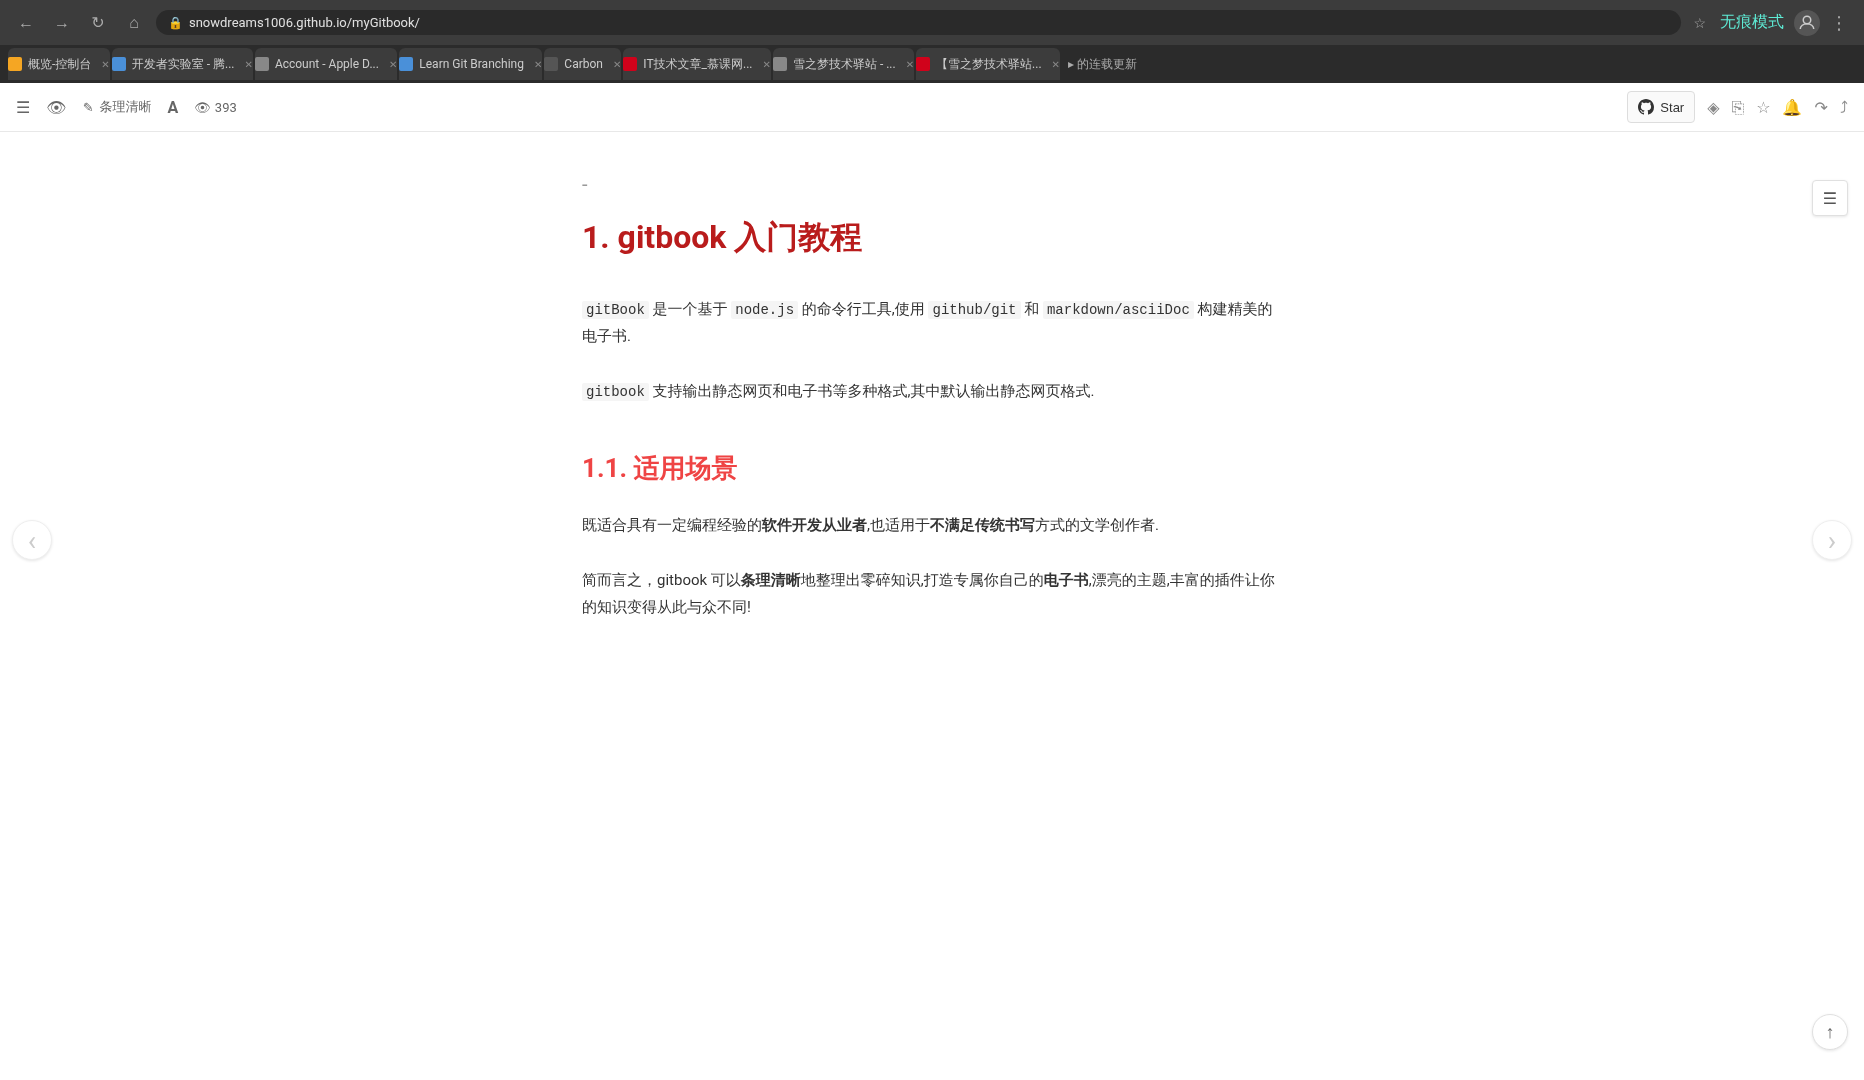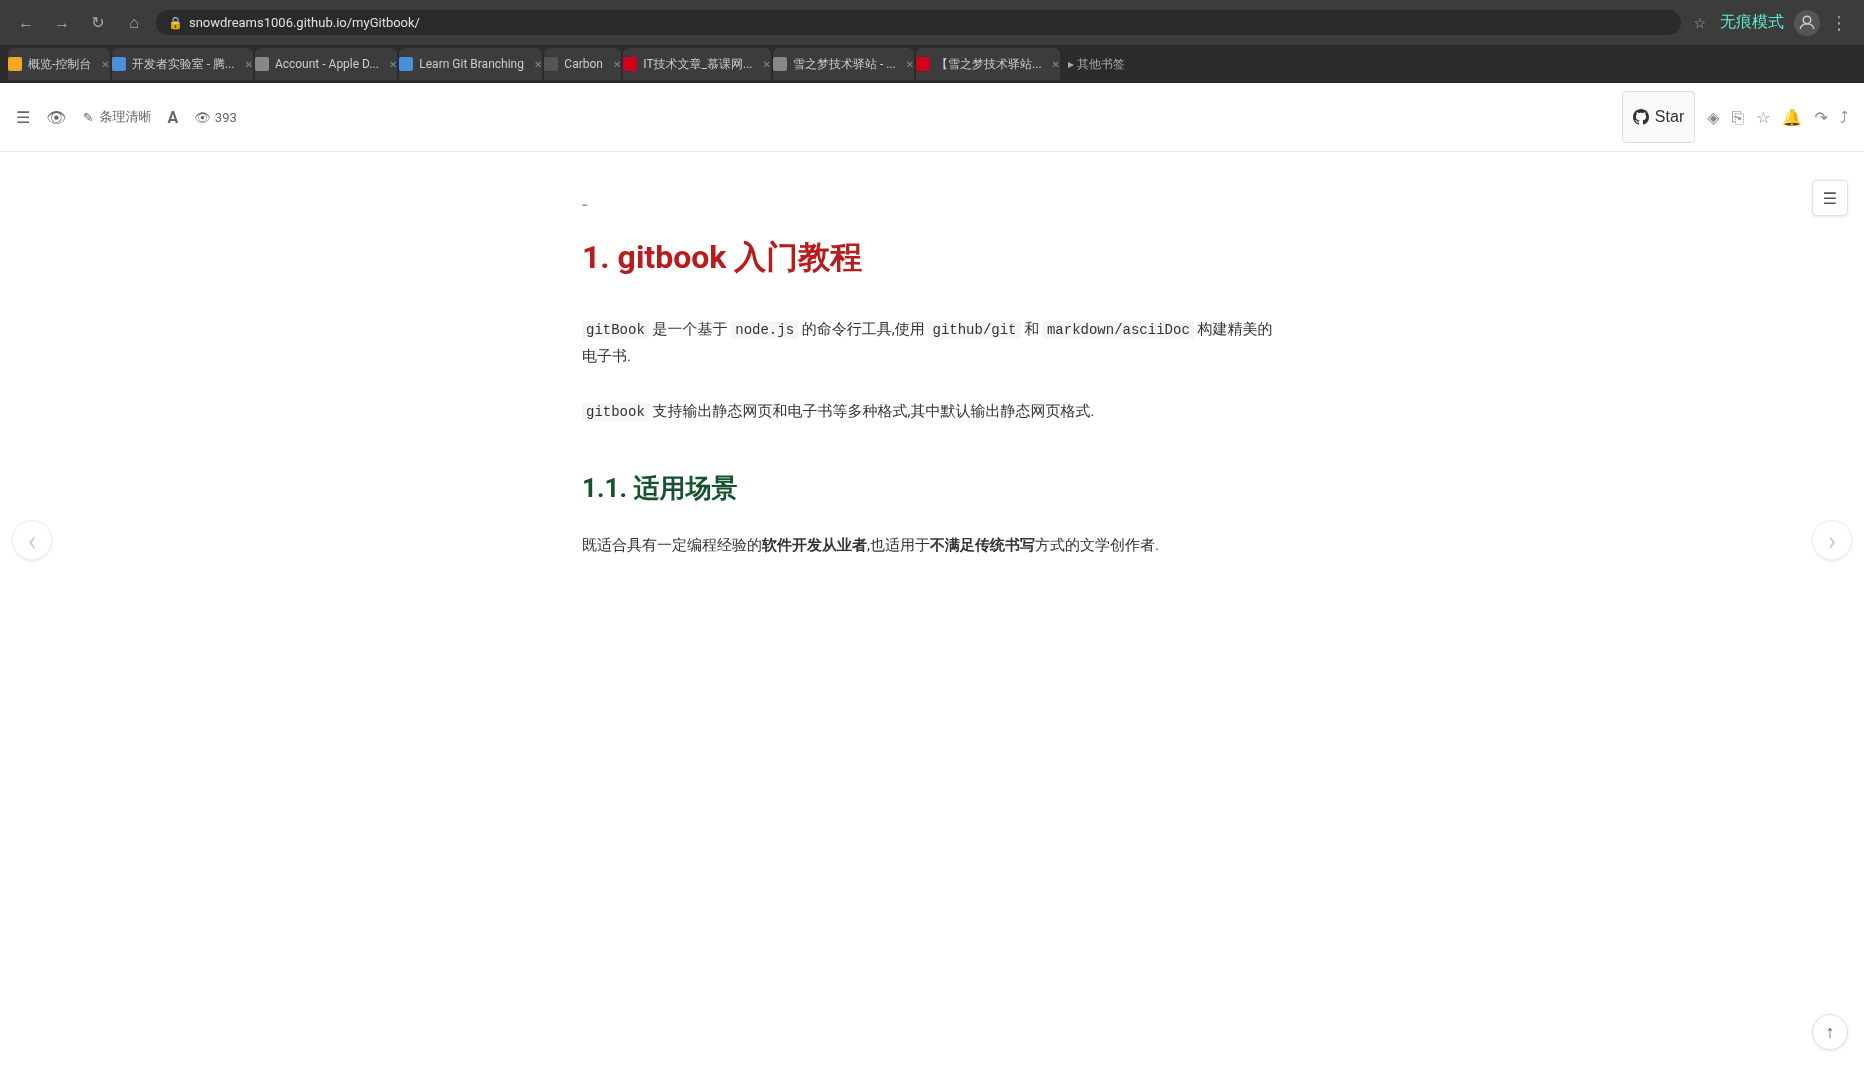--- a/index.html
+++ b/index.html
@@ -26,39 +26,39 @@
     .tabs-more { color: #aaa; padding: 0 6px; font-size: 12px; }
 
     
     .gitbook-toolbar { display: flex; align-items: center; justify-content: space-between; padding: 8px 16px; border-bottom: 1px solid #e8e8e8; background: #fff; }
     .toolbar-left { display: flex; align-items: center; gap: 16px; }
     .toolbar-icon { color: #666; cursor: pointer; font-size: 16px; }
     .toolbar-edit { display: flex; align-items: center; gap: 6px; color: #666; font-size: 13px; cursor: pointer; }
     .toolbar-font { color: #666; font-size: 16px; font-weight: bold; cursor: pointer; }
     .toolbar-views { display: flex; align-items: center; gap: 4px; color: #666; font-size: 13px; }
     .toolbar-right { display: flex; align-items: center; gap: 12px; }
-    .github-star-btn { display: flex; align-items: center; gap: 6px; border: 1px solid #ddd; border-radius: 4px; padding: 16px 10px; font-size: 16px; color: #333; cursor: pointer; background: #fafafa; }
+    .github-star-btn { display: flex; align-items: center; gap: 6px; border: 1px solid #ddd; border-radius: 4px; padding: 7px 10px; font-size: 13px; color: #333; cursor: pointer; background: #fafafa; }
     .toolbar-action-icon { color: #888; cursor: pointer; font-size: 16px; }
 
     
     .main-layout { display: flex; position: relative; background: #fff; min-height: 900px; }
     .nav-arrow { position: fixed; top: 50%; transform: translateY(-50%); color: #ccc; font-size: 28px; cursor: pointer; z-index: 100; background: #fff; border: 1px solid #eee; border-radius: 50%; width: 40px; height: 40px; display: flex; align-items: center; justify-content: center; box-shadow: 0 1px 3px rgba(0,0,0,0.1); }
     .nav-arrow-left { left: 12px; }
     .nav-arrow-right { right: 12px; }
 
     
     .menu-toggle { position: fixed; top: 180px; right: 16px; background: #fff; border: 1px solid #e0e0e0; border-radius: 4px; width: 36px; height: 36px; display: flex; align-items: center; justify-content: center; cursor: pointer; box-shadow: 0 1px 3px rgba(0,0,0,0.1); z-index: 50; }
     .menu-toggle span { font-size: 16px; color: #555; }
 
     
     .content-area { max-width: 860px; margin: 0 auto; padding: 40px 80px 80px 80px; flex: 1; }
     .page-dash { color: #999; font-size: 20px; margin-bottom: 20px; }
 
     h1.main-title { font-size: 32px; font-weight: 700; color: #b91c1c; margin-bottom: 30px; }
-    h2.section-title { font-size: 26px; font-weight: 700; color: #14532d; margin-bottom: 20px; margin-top: 40px; }
+    h2.section-title { font-size: 26px; font-weight: 700; color: #ef4444; margin-bottom: 20px; margin-top: 40px; }
 
     .content-paragraph { font-size: 15px; line-height: 1.8; color: #333; margin-bottom: 16px; padding: 6px 0; }
     .content-paragraph code, .inline-code { font-family: "Courier New", Courier, monospace; background: #f5f5f5; padding: 1px 4px; border-radius: 2px; font-size: 14px; color: #333; }
 
     a.link-blue { color: #4a90d9; text-decoration: none; }
     a.link-strikethrough { color: #4a90d9; text-decoration: line-through; }
 
     .blockquote-note { border-left: 3px solid #d0d0d0; padding: 8px 16px; margin: 20px 0; color: #555; font-size: 14px; line-height: 1.7; background: #fafafa; }
     .blockquote-note code { font-family: "Courier New", Courier, monospace; background: #eee; padding: 1px 4px; border-radius: 2px; }
 
@@ -134,21 +134,21 @@
     <div class="tab">
       <div class="tab-icon" style="background:#888;"></div>
       <span class="tab-label">雪之梦技术驿站 - ...</span>
       <span class="tab-close">✕</span>
     </div>
     <div class="tab">
       <div class="tab-icon tab-color-red"></div>
       <span class="tab-label">【雪之梦技术驿站...</span>
       <span class="tab-close">✕</span>
     </div>
-    <div class="tabs-more">▸ 其他书签</div>
+    <div class="tabs-more">▸ 的连载更新</div>
   </div>
 </div>
 
 <div class="gitbook-toolbar">
   <div class="toolbar-left">
     <span class="toolbar-icon">☰</span>
     <span class="toolbar-icon">👁</span>
     <div class="toolbar-edit">
       <span>✎</span>
       <span>条理清晰</span>
@@ -205,20 +205,23 @@
 
 
 
     <h2 class="section-title">1.1. 适用场景</h2>
 
 
     <p class="content-paragraph">
       既适合具有一定编程经验的<span class="bold-text">软件开发从业者</span>,也适用于<span class="bold-text">不满足传统书写</span>方式的文学创作者.
     </p>
 
+    <p class="content-paragraph">
+      简而言之，gitbook  可以<span class="bold-text">条理清晰</span>地整理出零碎知识,打造专属你自己的<span class="bold-text">电子书</span>,漂亮的主题,丰富的插件让你的知识变得从此与众不同!
+    </p>
 
   </div>
 
   <div class="nav-arrow nav-arrow-right">
     <span>›</span>
   </div>
 
 </div>
 
 </body></html>

